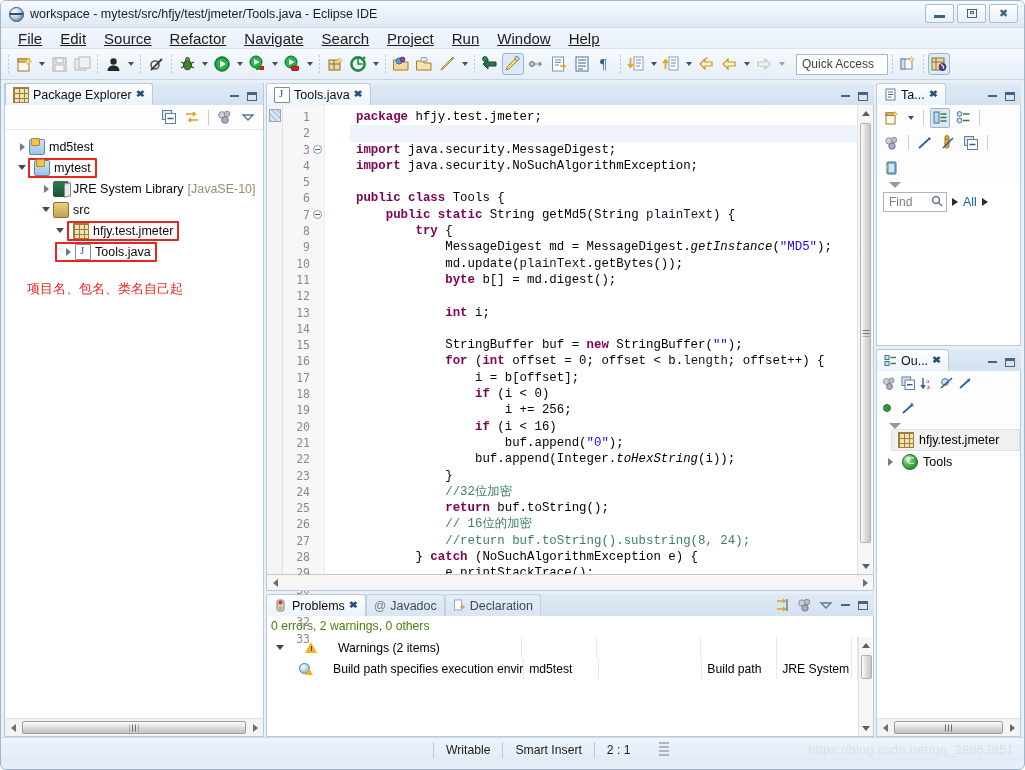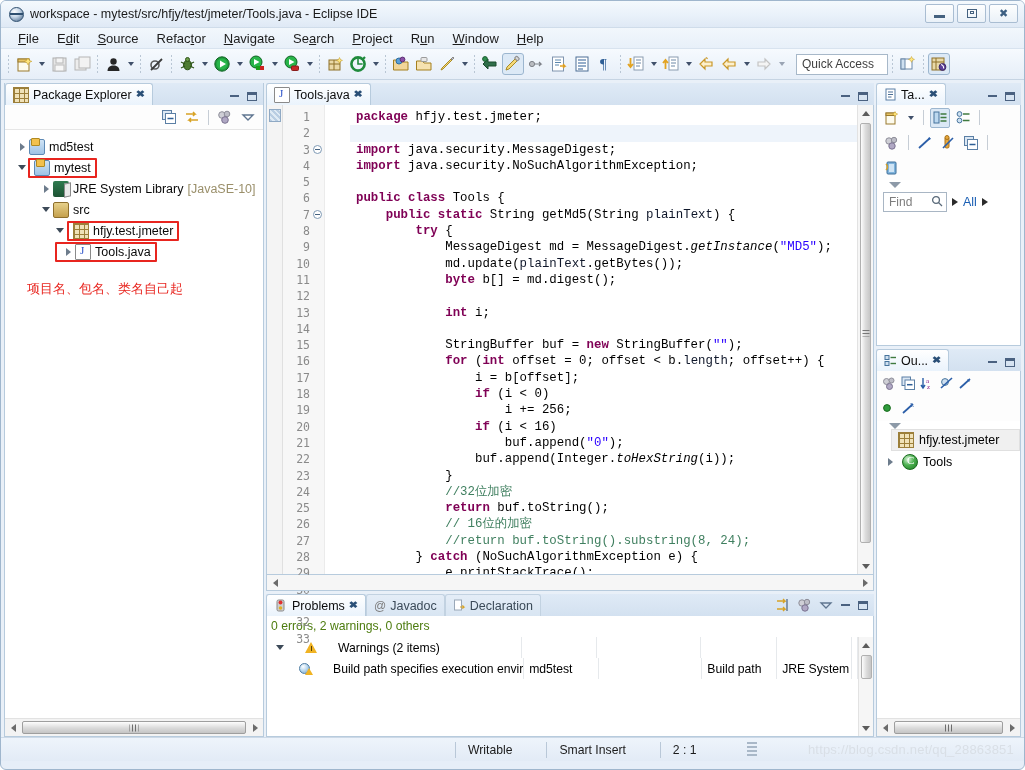--- a/index.html
+++ b/index.html
@@ -62,22 +62,22 @@
 
   
   .menubar {
     height: 21px;
     background: linear-gradient(180deg,#f2f7fc 0%, #e8f0f9 100%);
     display: flex; align-items: center;
     padding-left: 8px;
     border-bottom: 1px solid #d8e3ef;
   }
   .menuitem {
-    padding: 1px 9px; font-size: 13px; color: #1c1c1c;
-    cursor: default; white-space: nowrap;
+    padding: 1px 9px; font-size: 15px; color: #1c1c1c;
+    cursor: default; white-space: nowrap; text-decoration: underline;
   }
   .menuitem u { text-decoration: underline; }
 
   
   .toolbar {
     height: 31px;
     background: linear-gradient(180deg,#f6fafe 0%, #e6eef8 100%);
     display: flex; align-items: center;
     padding: 0 4px;
     border-bottom: 1px solid #c6d4e3;
@@ -301,21 +301,20 @@
   .outGrip{position:absolute;left:50%;top:50%;transform:translate(-50%,-50%);width:9px;height:7px;
     background:repeating-linear-gradient(90deg,#6d6d6d 0 1px, transparent 1px 3px);}
 
   
   .statusbar {
     height: 24px;
     background: linear-gradient(180deg,#eef4fb 0%, #e2ebf6 100%);
     border-top:1px solid #ccd9e7;
     display:flex; align-items:center; font-size:12.2px; color:#1b1b1b;
     position:relative;
-    gap:22px;
   }
   .stcell { padding:0 12px; height:16px; display:flex; align-items:center; border-left:1px solid #b9c8d8;}
   .stdots { width:10px;height:16px;margin-left:16px;
     background: repeating-linear-gradient(to bottom,#a9b8c8 0 2px, transparent 2px 4px);}
   .watermark {
     position:absolute; right:10px; top:4px;
     font-size:13px; color:#d9dfe6; letter-spacing:0.2px;
     font-family:"Liberation Sans", sans-serif;
   }
   .pkgHScroll { height:18px; background:#f3f3f3; border-top:1px solid #e2e2e2; display:flex; align-items:center; }

